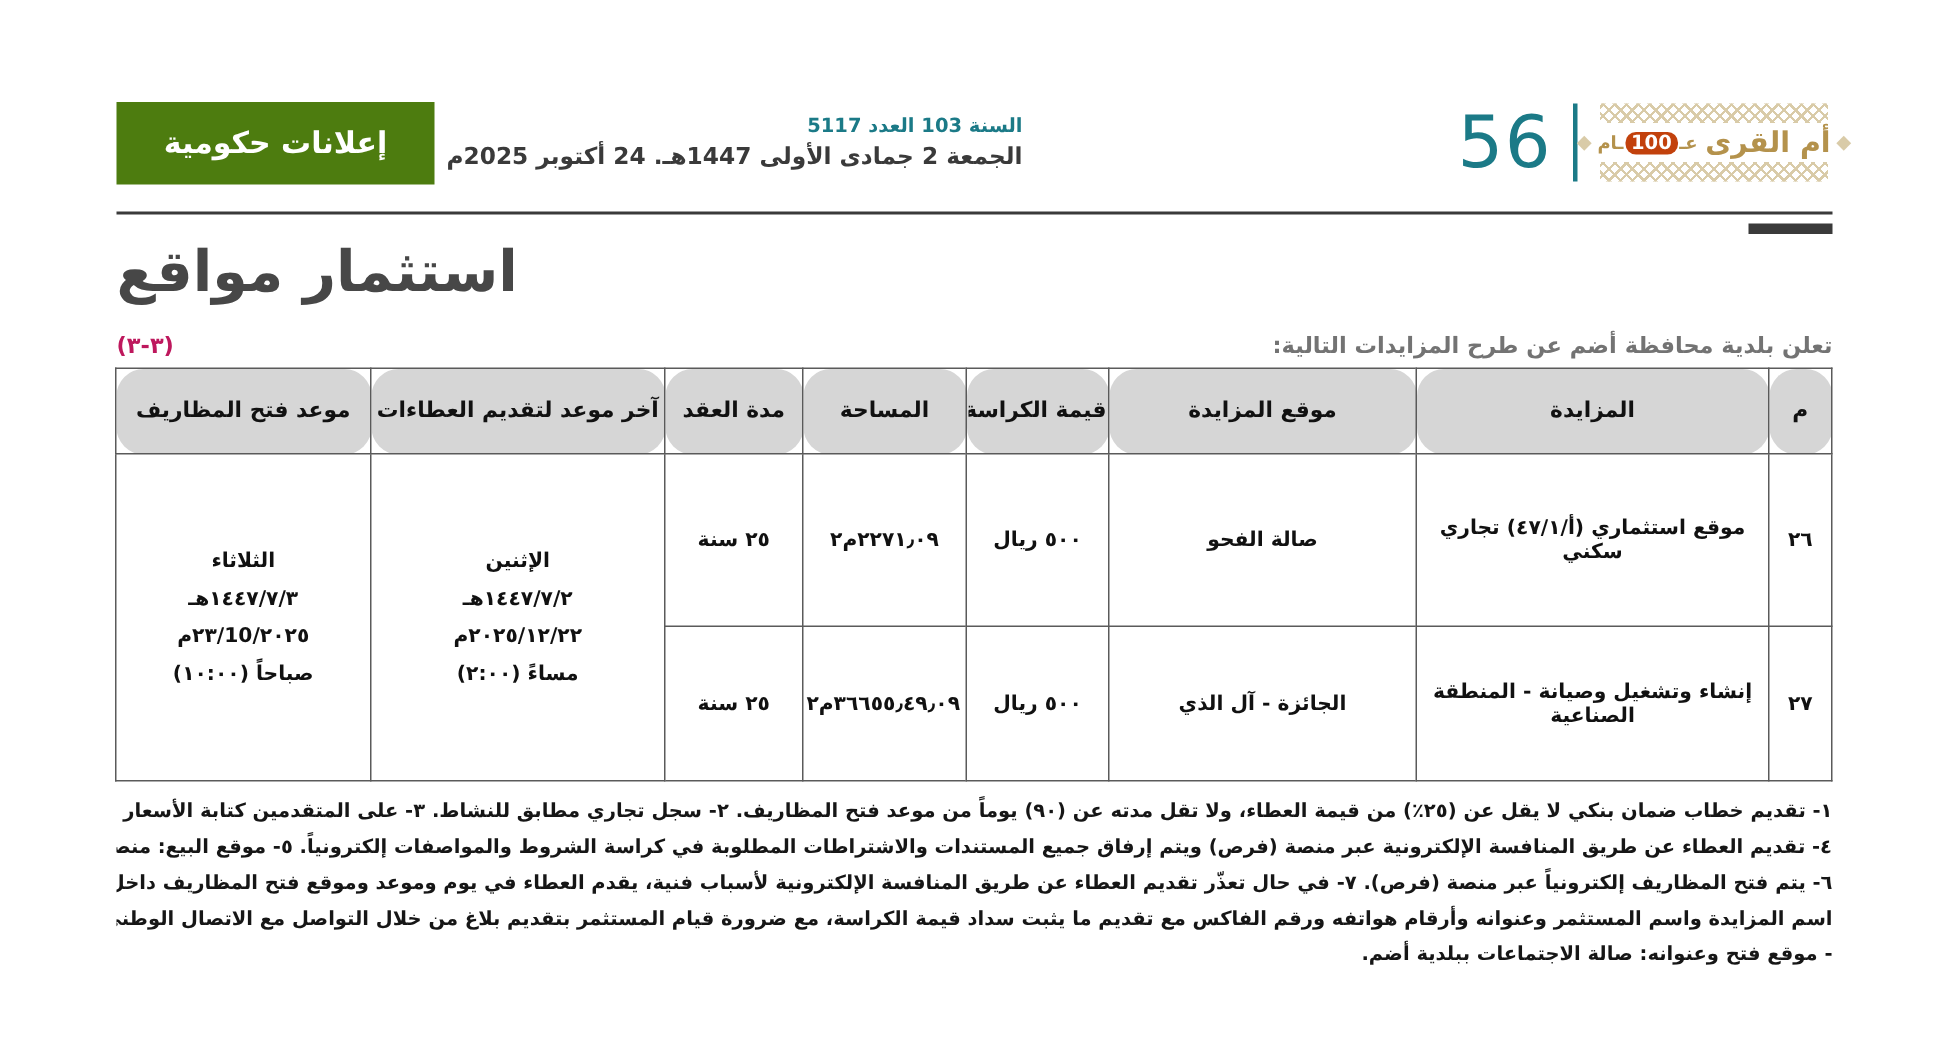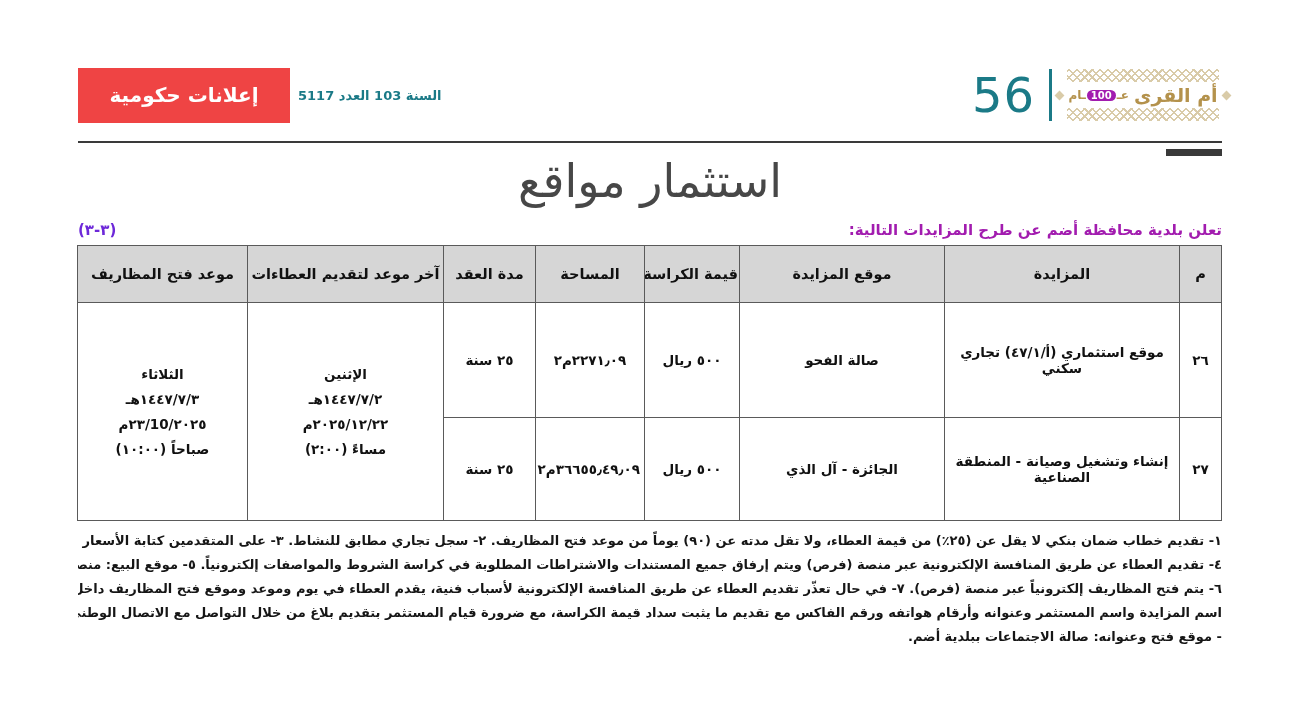--- a/index.html
+++ b/index.html
@@ -11,46 +11,46 @@
   .masthead{display:flex;align-items:center;height:74px;}
   .logo{display:flex;flex-direction:column;align-items:center;width:158px;}
   .logo-strip{width:152px;height:13px;margin:1px 0;
       background:
         repeating-linear-gradient(45deg,transparent 0 4px,#d9cba8 4px 5.5px),
         repeating-linear-gradient(-45deg,transparent 0 4px,#d9cba8 4px 5.5px);}
   .logo-row{display:flex;align-items:center;gap:5px;padding:1px 0;}
   .logo-diamond{width:7px;height:7px;background:#d9cba8;transform:rotate(45deg);}
   .logo-title{color:#b4924c;font-weight:bold;font-size:19px;white-space:nowrap;}
   .centennial{display:flex;align-items:center;color:#b4924c;font-weight:bold;font-size:12px;}
-  .centennial .pill{background:#a21caf;color:#fff;border-radius:7px;padding:0 4px;
-      font-size:10px;font-weight:bold;margin:0 1px;direction:ltr;}
+  .centennial .pill{background:#c2410c;color:#fff;border-radius:7px;padding:0 4px;
+      font-size:13px;font-weight:bold;margin:0 1px;direction:ltr;}
   .mast-sep{width:3px;height:52px;background:#1b7a87;margin:0 12px 0 14px;}
   .page-number{color:#1b7a87;font-size:48px;font-weight:normal;line-height:1;letter-spacing:1px;direction:ltr;}
   .mast-spacer{flex:1;}
   .issue-block{text-align:right;margin-left:8px;}
   .issue-line1{color:#1b7a87;font-size:13px;font-weight:bold;line-height:17px;}
   .issue-line2{color:#3a3a3a;font-size:15.5px;font-weight:bold;line-height:22px;white-space:nowrap;}
-  .gov-badge{width:212px;min-width:212px;height:55px;background:#ef4444;color:#fff;
+  .gov-badge{width:212px;min-width:212px;height:55px;background:#4d7c0f;color:#fff;
       display:flex;align-items:center;justify-content:center;
       font-size:20px;font-weight:bold;}
 
   .top-rule{border:none;border-top:2px solid #3a3a3a;margin:9px 0 0 0;}
 
   
   .title-bar{width:56px;height:7px;background:#3a3a3a;margin-top:6px;}
-  .section-title{font-size:46px;font-weight:normal;color:#474747;margin-top:5px;line-height:40px;text-align:center;}
+  .section-title{font-size:38px;font-weight:bold;color:#474747;margin-top:5px;line-height:40px;text-align:left;}
 
   .intro-row{display:flex;justify-content:space-between;align-items:flex-end;margin-top:20px;}
-  .intro-text{font-size:15px;font-weight:bold;color:#a21caf;}
-  .part-indicator{font-size:15px;font-weight:bold;color:#6d28d9;}
+  .intro-text{font-size:15px;font-weight:bold;color:#737373;}
+  .part-indicator{font-size:15px;font-weight:bold;color:#be185d;}
 
   
   table.auctions{width:100%;border-collapse:collapse;margin-top:6px;table-layout:fixed;}
   table.auctions th,table.auctions td{border:1px solid #5a5a5a;text-align:center;vertical-align:middle;}
-  table.auctions th{background:#d6d6d6;height:54px;font-size:14.5px;font-weight:bold;color:#111;white-space:nowrap;overflow:hidden;}
+  table.auctions th{background:#d6d6d6;height:54px;font-size:14.5px;font-weight:bold;color:#111;white-space:nowrap;overflow:hidden;border-radius:18px;}
   table.auctions td{font-size:13.5px;font-weight:bold;color:#111;background:#fff;padding:2px 4px;}
   tr.row-26 td{height:110px;}
   tr.row-27 td{height:98px;}
   td.nowrap{white-space:nowrap;overflow:hidden;}
   .cell-lines div{line-height:25px;}
 
   
   .conditions{margin-top:8px;}
   .cond-line{font-size:13px;font-weight:bold;color:#161616;line-height:24px;
       text-align:right;white-space:nowrap;overflow:hidden;}
@@ -73,20 +73,21 @@
           </span>
         <span class="logo-diamond"></span>
       </div>
       <div class="logo-strip"></div>
     </div>
     <div class="mast-sep"></div>
     <div class="page-number">56</div>
     <div class="mast-spacer"></div>
     <div class="issue-block">
       <div class="issue-line1">السنة 103 العدد 5117</div>
+      <div class="issue-line2">الجمعة 2 جمادى الأولى 1447هـ. 24 أكتوبر 2025م</div>
     </div>
     <div class="gov-badge">إعلانات حكومية</div>
   </div>
 
   <hr class="top-rule">
 
   <div class="title-bar"></div>
   <h1 class="section-title" style="margin:5px 0 0 0;">استثمار مواقع</h1>
 
   <div class="intro-row">

